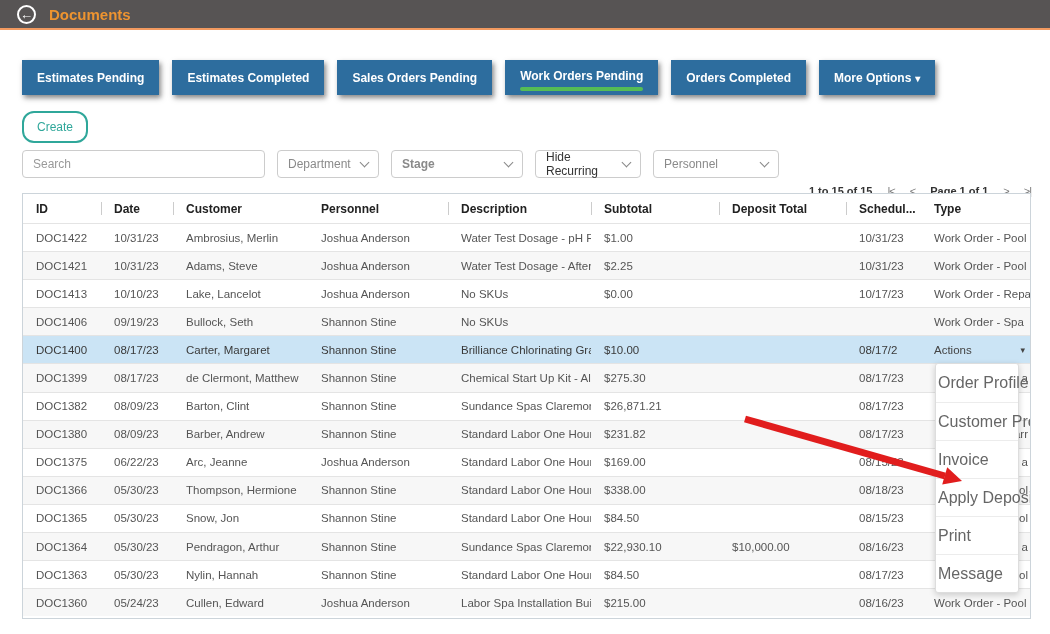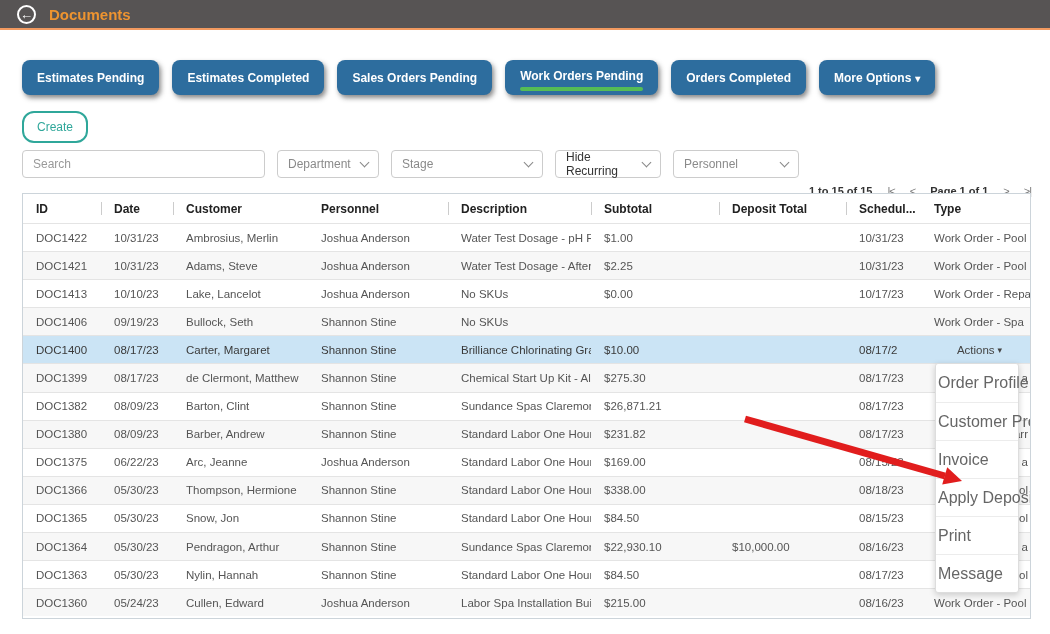--- a/index.html
+++ b/index.html
@@ -10,21 +10,21 @@
   
   .topbar { position:absolute; left:0; top:0; width:1050px; height:30px;
     background:#575454; border-bottom:2px solid #f29a60; display:flex; align-items:center; }
   .back { width:19px; height:19px; border:2px solid #fff; border-radius:50%;
     color:#fff; font-size:13px; line-height:15px; text-align:center; margin-left:17px; cursor:pointer; }
   .title { color:#ee9430; font-weight:bold; font-size:15px; margin-left:13px; }
 
   
   .tabs { position:absolute; left:22px; top:60px; display:flex; gap:13px; }
   .tabbtn { background:#2d6d9e; color:#fff; font-weight:bold; font-size:12px;
-    border:none; border-radius:8px; padding:9px 15px 8px; cursor:pointer;
+    border:none; border-radius:0; padding:9px 15px 8px; cursor:pointer;
     box-shadow:2px 3px 5px rgba(40,40,40,.55); font-family:inherit; }
   .tabbtn .glabel { display:block; }
   .tabbtn .greenbar { display:none; height:4px; border-radius:2px; margin-top:4px; }
   .tabbtn.active { padding-bottom:4px; }
   .tabbtn.active .greenbar { display:block; background:#55bd55; }
   .tabbtn .caret { font-size:10px; margin-left:4px; }
 
   
   .create { position:absolute; left:22px; top:111px; background:#fff; color:#2fa79a;
     border:2px solid #2fa79a; border-radius:12px; font-size:12px; padding:7px 13px;
@@ -32,21 +32,21 @@
 
   
   .filters { position:absolute; left:22px; top:150px; display:flex; gap:12px; }
   .search { width:243px; height:28px; border:1px solid #ccc; border-radius:4px;
     font-size:12px; padding:0 10px; color:#333; font-family:inherit; }
   .search::placeholder { color:#999; }
   .select { height:28px; border:1px solid #ccc; border-radius:4px; background:#fff;
     display:flex; align-items:center; justify-content:space-between;
     font-size:12px; color:#8a8a8a; padding:0 10px; cursor:pointer; }
   .select.darktext { color:#333; }
-  .sel-dept { width:102px; } .sel-stage { width:152px; }
+  .sel-dept { width:102px; } .sel-stage { width:132px;font-weight:bold; }
   .sel-rec { width:106px; } .sel-pers { width:126px; }
   .chev { width:7px; height:7px; border-right:1.5px solid #888; border-bottom:1.5px solid #888;
     transform:rotate(45deg); margin-top:-4px; }
 
   
   .pager { position:absolute; top:185px; right:19px; display:flex; align-items:center;
     gap:15px; font-size:11px; color:#444; }
   .pager .bold { font-weight:bold; color:#333; }
   .pgicon { color:#777; font-size:11px; cursor:pointer; letter-spacing:-1px; }
 
@@ -61,21 +61,21 @@
     border-left:1px solid #ccc; }
   .c-id{width:78px;} .c-date{width:72px;} .c-cust{width:135px;} .c-pers{width:140px;}
   .c-desc{width:143px;} .c-sub{width:128px;} .c-dep{width:127px;} .c-sched{width:75px;}
   .c-type{flex:1; min-width:0;}
   .trow { display:flex; height:28.1px; align-items:center; font-size:11.5px; color:#555;
     border-top:1px solid #e4e4e4; background:#fff; cursor:default; }
   .trow.alt { background:#f7f7f7; }
   .trow.hl { background:#cbe4f5; color:#3a3a3a; }
   .cell { padding-left:13px; white-space:nowrap; overflow:hidden; height:100%;
     display:flex; align-items:center; }
-  .cell.actions-cell { justify-content:center; padding-right:5px; color:#444; cursor:pointer; }
+  .cell.actions-cell { justify-content:space-between; padding-right:5px; color:#444; cursor:pointer; }
   .cell.actions-cell .caret { font-size:9px; margin-left:3px; }
   .cell.frag-cell { justify-content:flex-end; padding-right:2px; }
 
   
   .menu { position:absolute; left:912px; top:169px; width:84px; background:#fff;
     border:1px solid #ddd; border-radius:3px; box-shadow:0 2px 6px rgba(0,0,0,.18); z-index:5; }
   .mitem { height:38px; display:flex; align-items:center; padding-left:2px;
     font-size:16px; color:#666; cursor:pointer; border-top:1px solid #ececec;
     white-space:nowrap; }
   .mitem:first-child { border-top:none; }

